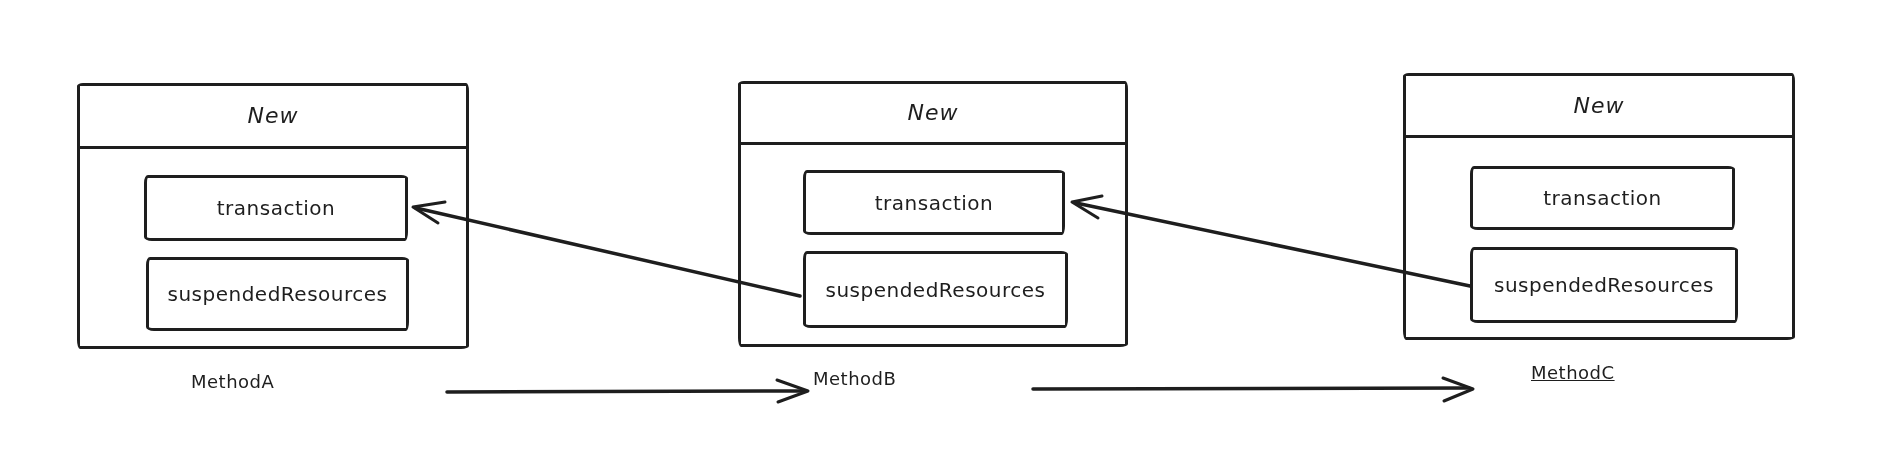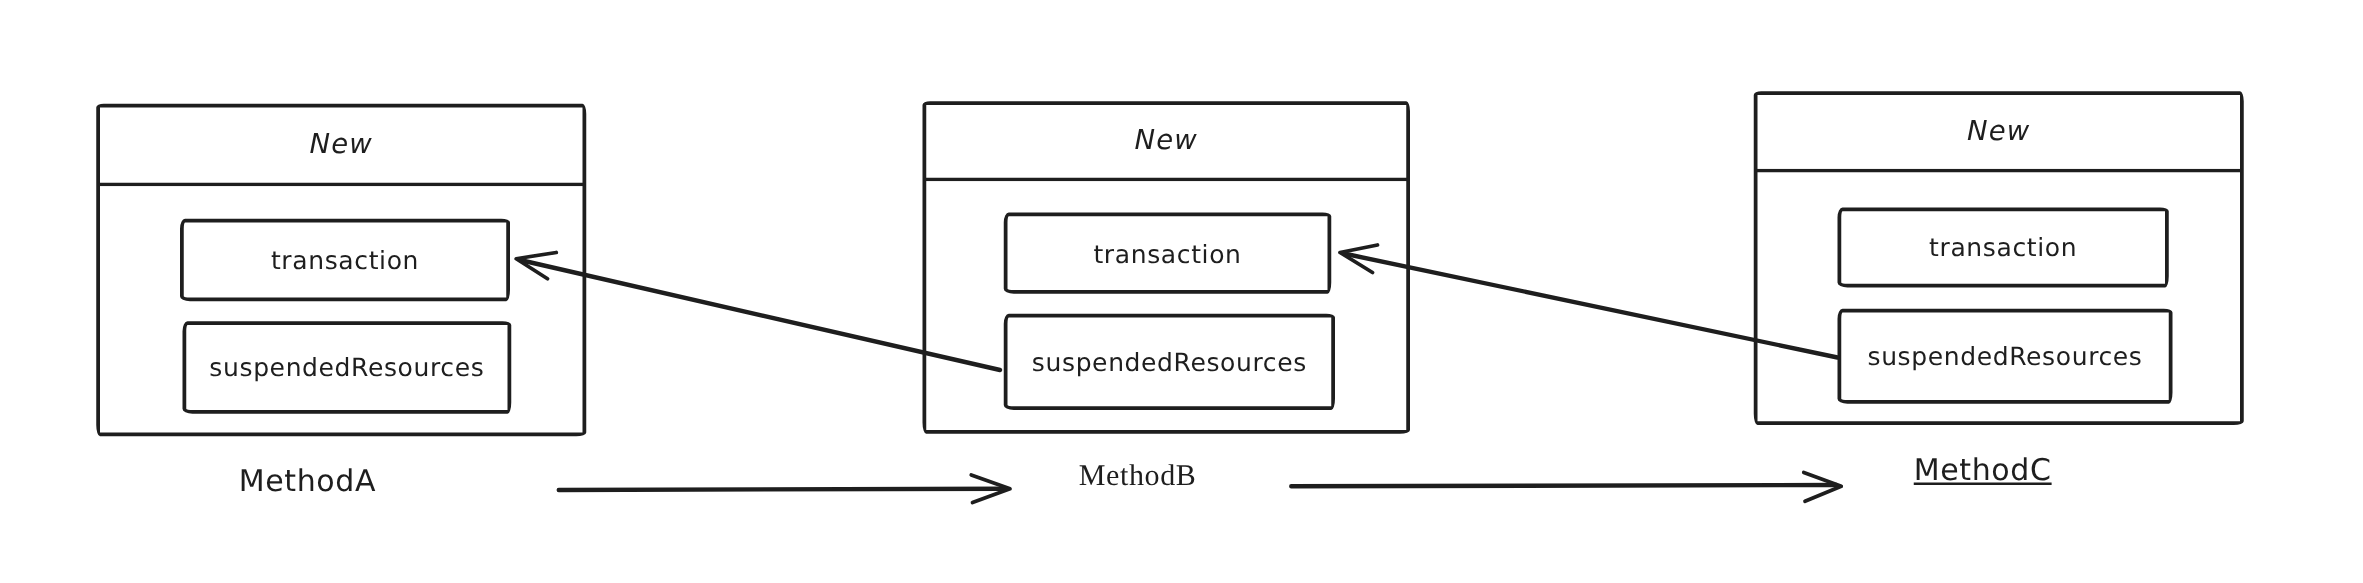--- a/index.html
+++ b/index.html
@@ -38,21 +38,21 @@
     box-sizing: border-box;
     display: flex;
     align-items: center;
     justify-content: center;
     font-size: 20px;
     letter-spacing: 0.5px;
     background: transparent;
   }
   .method-label {
     position: absolute;
-    font-size: 24px;
+    font-size: 18px;
     letter-spacing: 0.5px;
     white-space: nowrap;
     text-align: right;
   }
   
   #frame-a { left: 77px; top: 83px; width: 392px; height: 266px; }
   #frame-a .frame-header { height: 61px; }
   #frame-a .field-transaction { left: 64px; top: 89px; width: 264px; height: 66px; }
   #frame-a .field-suspended  { left: 66px; top: 171px; width: 263px; height: 74px; }
   
@@ -60,21 +60,21 @@
   #frame-b .frame-header { height: 59px; }
   #frame-b .field-transaction { left: 62px; top: 86px; width: 262px; height: 65px; }
   #frame-b .field-suspended  { left: 62px; top: 167px; width: 265px; height: 77px; }
   
   #frame-c { left: 1403px; top: 73px; width: 392px; height: 267px; }
   #frame-c .frame-header { height: 60px; }
   #frame-c .field-transaction { left: 64px; top: 90px; width: 265px; height: 64px; }
   #frame-c .field-suspended  { left: 64px; top: 171px; width: 268px; height: 76px; }
   
   #label-a { left: 191px; top: 371px; }
-  #label-b { left: 863px; top: 368px; font-family: Liberation Serif, serif; }
+  #label-b { left: 813px; top: 368px; }
   #label-c { left: 1531px; top: 362px; text-decoration: underline; }
   
   #arrows {
     position: absolute;
     left: 0; top: 0;
     width: 1890px; height: 466px;
   }
   #arrows line, #arrows polyline {
     stroke: #1e1e1e;
     fill: none;

